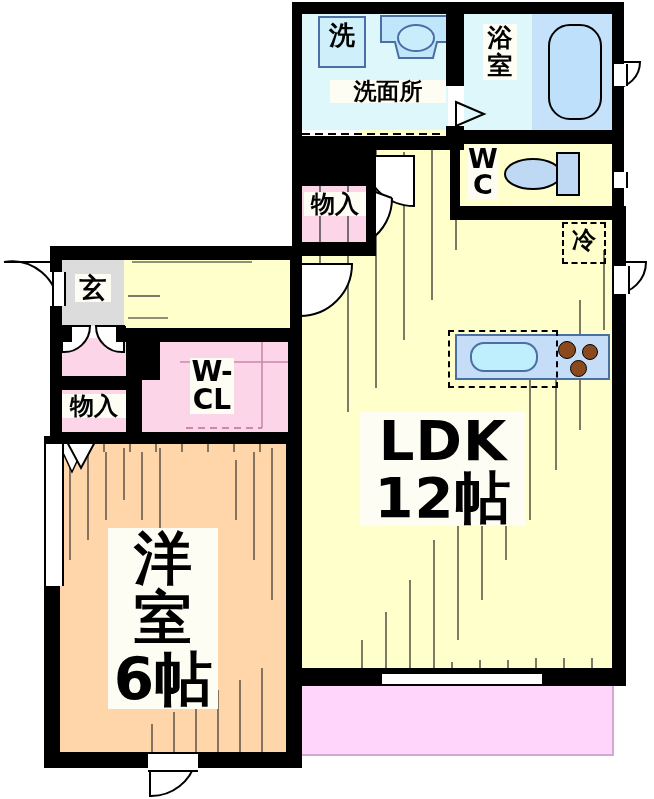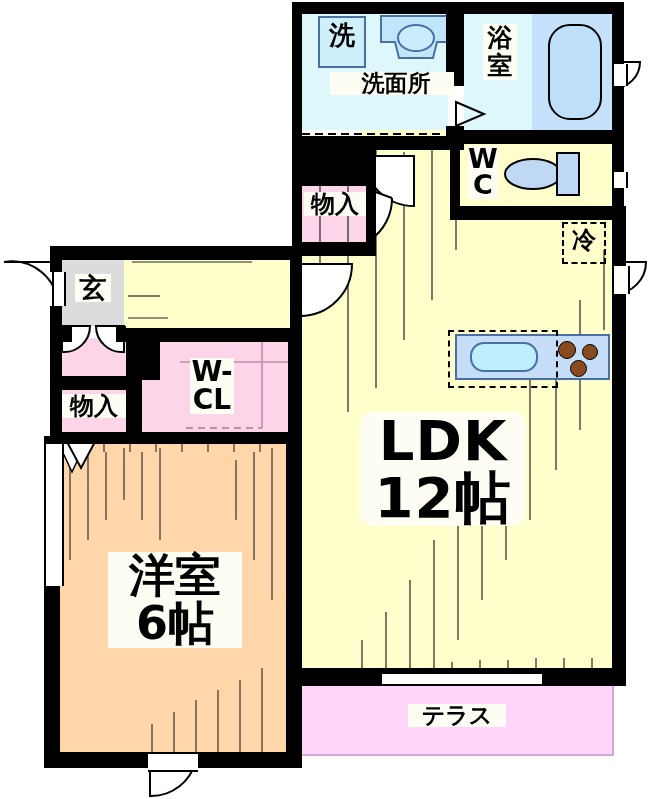--- a/index.html
+++ b/index.html
@@ -292,38 +292,37 @@
   <div class="fx dashbox" style="left:562px;top:222px;width:44px;height:42px;"></div>
   <div class="lbl nobg" style="left:562px;top:228px;width:44px;font-size:24px;">冷</div>
 
   <div class="fx kcounter" style="left:455px;top:334px;width:155px;height:46px;"></div>
   <div class="fx dashbox" style="left:448px;top:330px;width:110px;height:58px;"></div>
   <div class="fx ksink" style="left:470px;top:342px;width:68px;height:30px;"></div>
   <div class="fx burner" style="left:558px;top:341px;width:18px;height:18px;"></div>
   <div class="fx burner" style="left:582px;top:344px;width:16px;height:16px;"></div>
   <div class="fx burner" style="left:570px;top:360px;width:17px;height:17px;"></div>
 
-  <div class="lbl" style="left:330px;top:72px;width:116px;font-size:23px;padding-left:8px;">洗面所</div>
+  <div class="lbl" style="left:330px;top:80px;width:116px;font-size:23px;">洗面所</div>
 
   <div class="lbl" style="left:483px;top:24px;width:34px;font-size:25px;line-height:1.12;">浴室</div>
 
   <div class="lbl" style="left:468px;top:146px;width:30px;font-size:27px;line-height:0.98;">W
 C</div>
 
   <div class="lbl" style="left:304px;top:192px;width:62px;font-size:24px;">物入</div>
 
   <div class="lbl" style="left:75px;top:274px;width:36px;font-size:27px;">玄</div>
 
 
   <div class="lbl" style="left:62px;top:394px;width:64px;font-size:24px;">物入</div>
 
   <div class="lbl" style="left:190px;top:358px;width:44px;font-size:28px;line-height:1.0;">W-
 CL</div>
 
-  <div class="lbl" style="left:360px;top:412px;width:166px;font-size:56px;line-height:1.02;letter-spacing:1px;border-radius:14px;">LDK
+  <div class="lbl" style="left:360px;top:412px;width:166px;font-size:56px;line-height:1.02;letter-spacing:1px;">LDK
 12帖</div>
 
-  <div class="lbl" style="left:108px;top:552px;width:134px;font-size:46px;line-height:1.04;">洋室
+  <div class="lbl" style="left:108px;top:528px;width:110px;font-size:58px;line-height:1.04;">洋室
 6帖</div>
 
-  <div class="lbl" style="left:408px;top:704px;width:98px;font-size:23px;">テラス</div>
 
 </div>
 
 </body></html>

